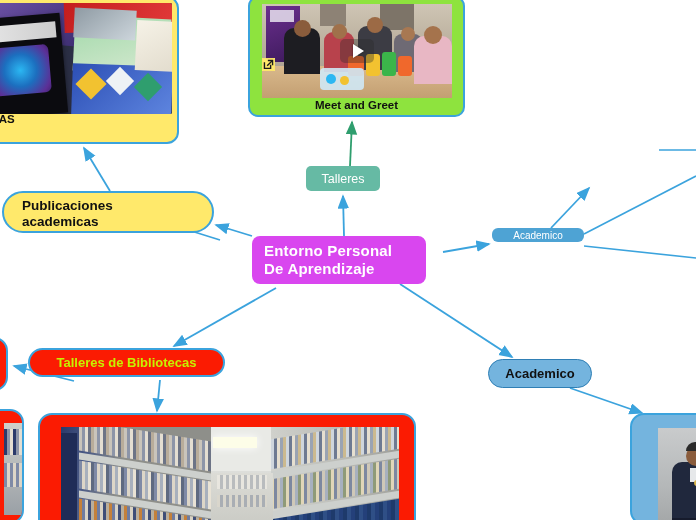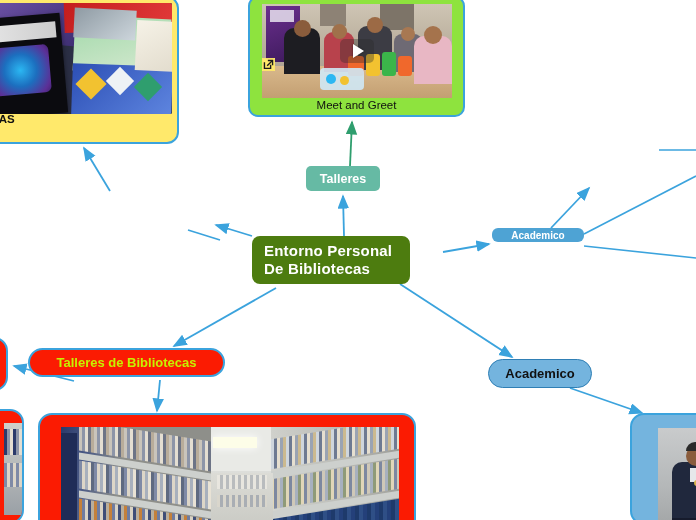--- a/index.html
+++ b/index.html
@@ -21,41 +21,41 @@
     position: absolute; left: 0; top: 0;
     width: 696px; height: 520px;
     pointer-events: none;
     z-index: 1;
   }
   .node { position: absolute; z-index: 3; }
 
   
   .central {
     left: 252px; top: 236px;
-    width: 158px; height: 48px;
-    background: #4d7c0f;
+    width: 174px; height: 48px;
+    background: #d946ef;
     border-radius: 8px;
     color: #ffffff;
     font-size: 15px;
     font-weight: bold;
     line-height: 1.22;
     padding: 6px 0 0 12px;
     letter-spacing: .2px;
   }
 
   
   .pill {
     display: flex; align-items: center; justify-content: center;
     font-weight: bold;
     border-radius: 999px;
     white-space: nowrap;
   }
   .rect {
     display: flex; align-items: center; justify-content: center;
-    font-weight: bold;
+    font-weight: normal;
     border-radius: 6px;
     white-space: nowrap;
     text-align: right;
   }
 
   .n-publicaciones {
     left: 2px; top: 191px;
     width: 212px; height: 42px;
     background: #ffe96b;
     border: 2px solid #3ba3dd;
@@ -145,21 +145,21 @@
     position: absolute; left: 12px; top: 6px;
     width: 190px; height: 94px;
     overflow: hidden;
     background: #6b6257;
   }
   .c-video .cap {
     position: absolute; left: 0; top: 101px;
     width: 100%;
     text-align: center;
     color: #111111;
-    font-size: 11.5px; font-weight: normal;
+    font-size: 11.5px; font-weight: bold;
   }
   .play {
     position: absolute; left: 50%; top: 50%;
     transform: translate(-50%,-50%);
     width: 34px; height: 24px;
     border-radius: 5px;
     background: rgba(255,255,255,.88);
     display: flex; align-items: center; justify-content: center;
   }
   .play::after {
@@ -395,23 +395,27 @@
       <div style="position:absolute;left:28px;top:18px;width:20px;height:20px;background:#8a5c3c;border-radius:50%;"></div>
       <div style="position:absolute;left:28px;top:14px;width:20px;height:9px;background:#2a2a2a;border-radius:9px 9px 0 0;"></div>
       <div style="position:absolute;left:32px;top:40px;width:12px;height:14px;background:#e6e8ea;"></div>
       <div style="position:absolute;left:36px;top:52px;width:6px;height:6px;background:#d8b44a;border-radius:50%;"></div>
       <div style="position:absolute;left:14px;top:90px;width:46px;height:9px;background:#161b2c;"></div>
     </div>
   </div>
 
   <div class="node central">
     <div>Entorno Personal</div>
-    <div>De Bibliotecas</div>
-  </div>
-
+    <div>De Aprendizaje</div>
+  </div>
+
+  <div class="node n-publicaciones">
+    <div>Publicaciones</div>
+    <div>academicas</div>
+  </div>
 
   <div class="node rect n-talleres">Talleres</div>
 
   <div class="node rect n-academico">Academico</div>
 
   <div class="node pill n-deportes">Academico</div>
 
   <div class="node pill n-bibliotecas">Talleres de Bibliotecas</div>
 
 </div>

